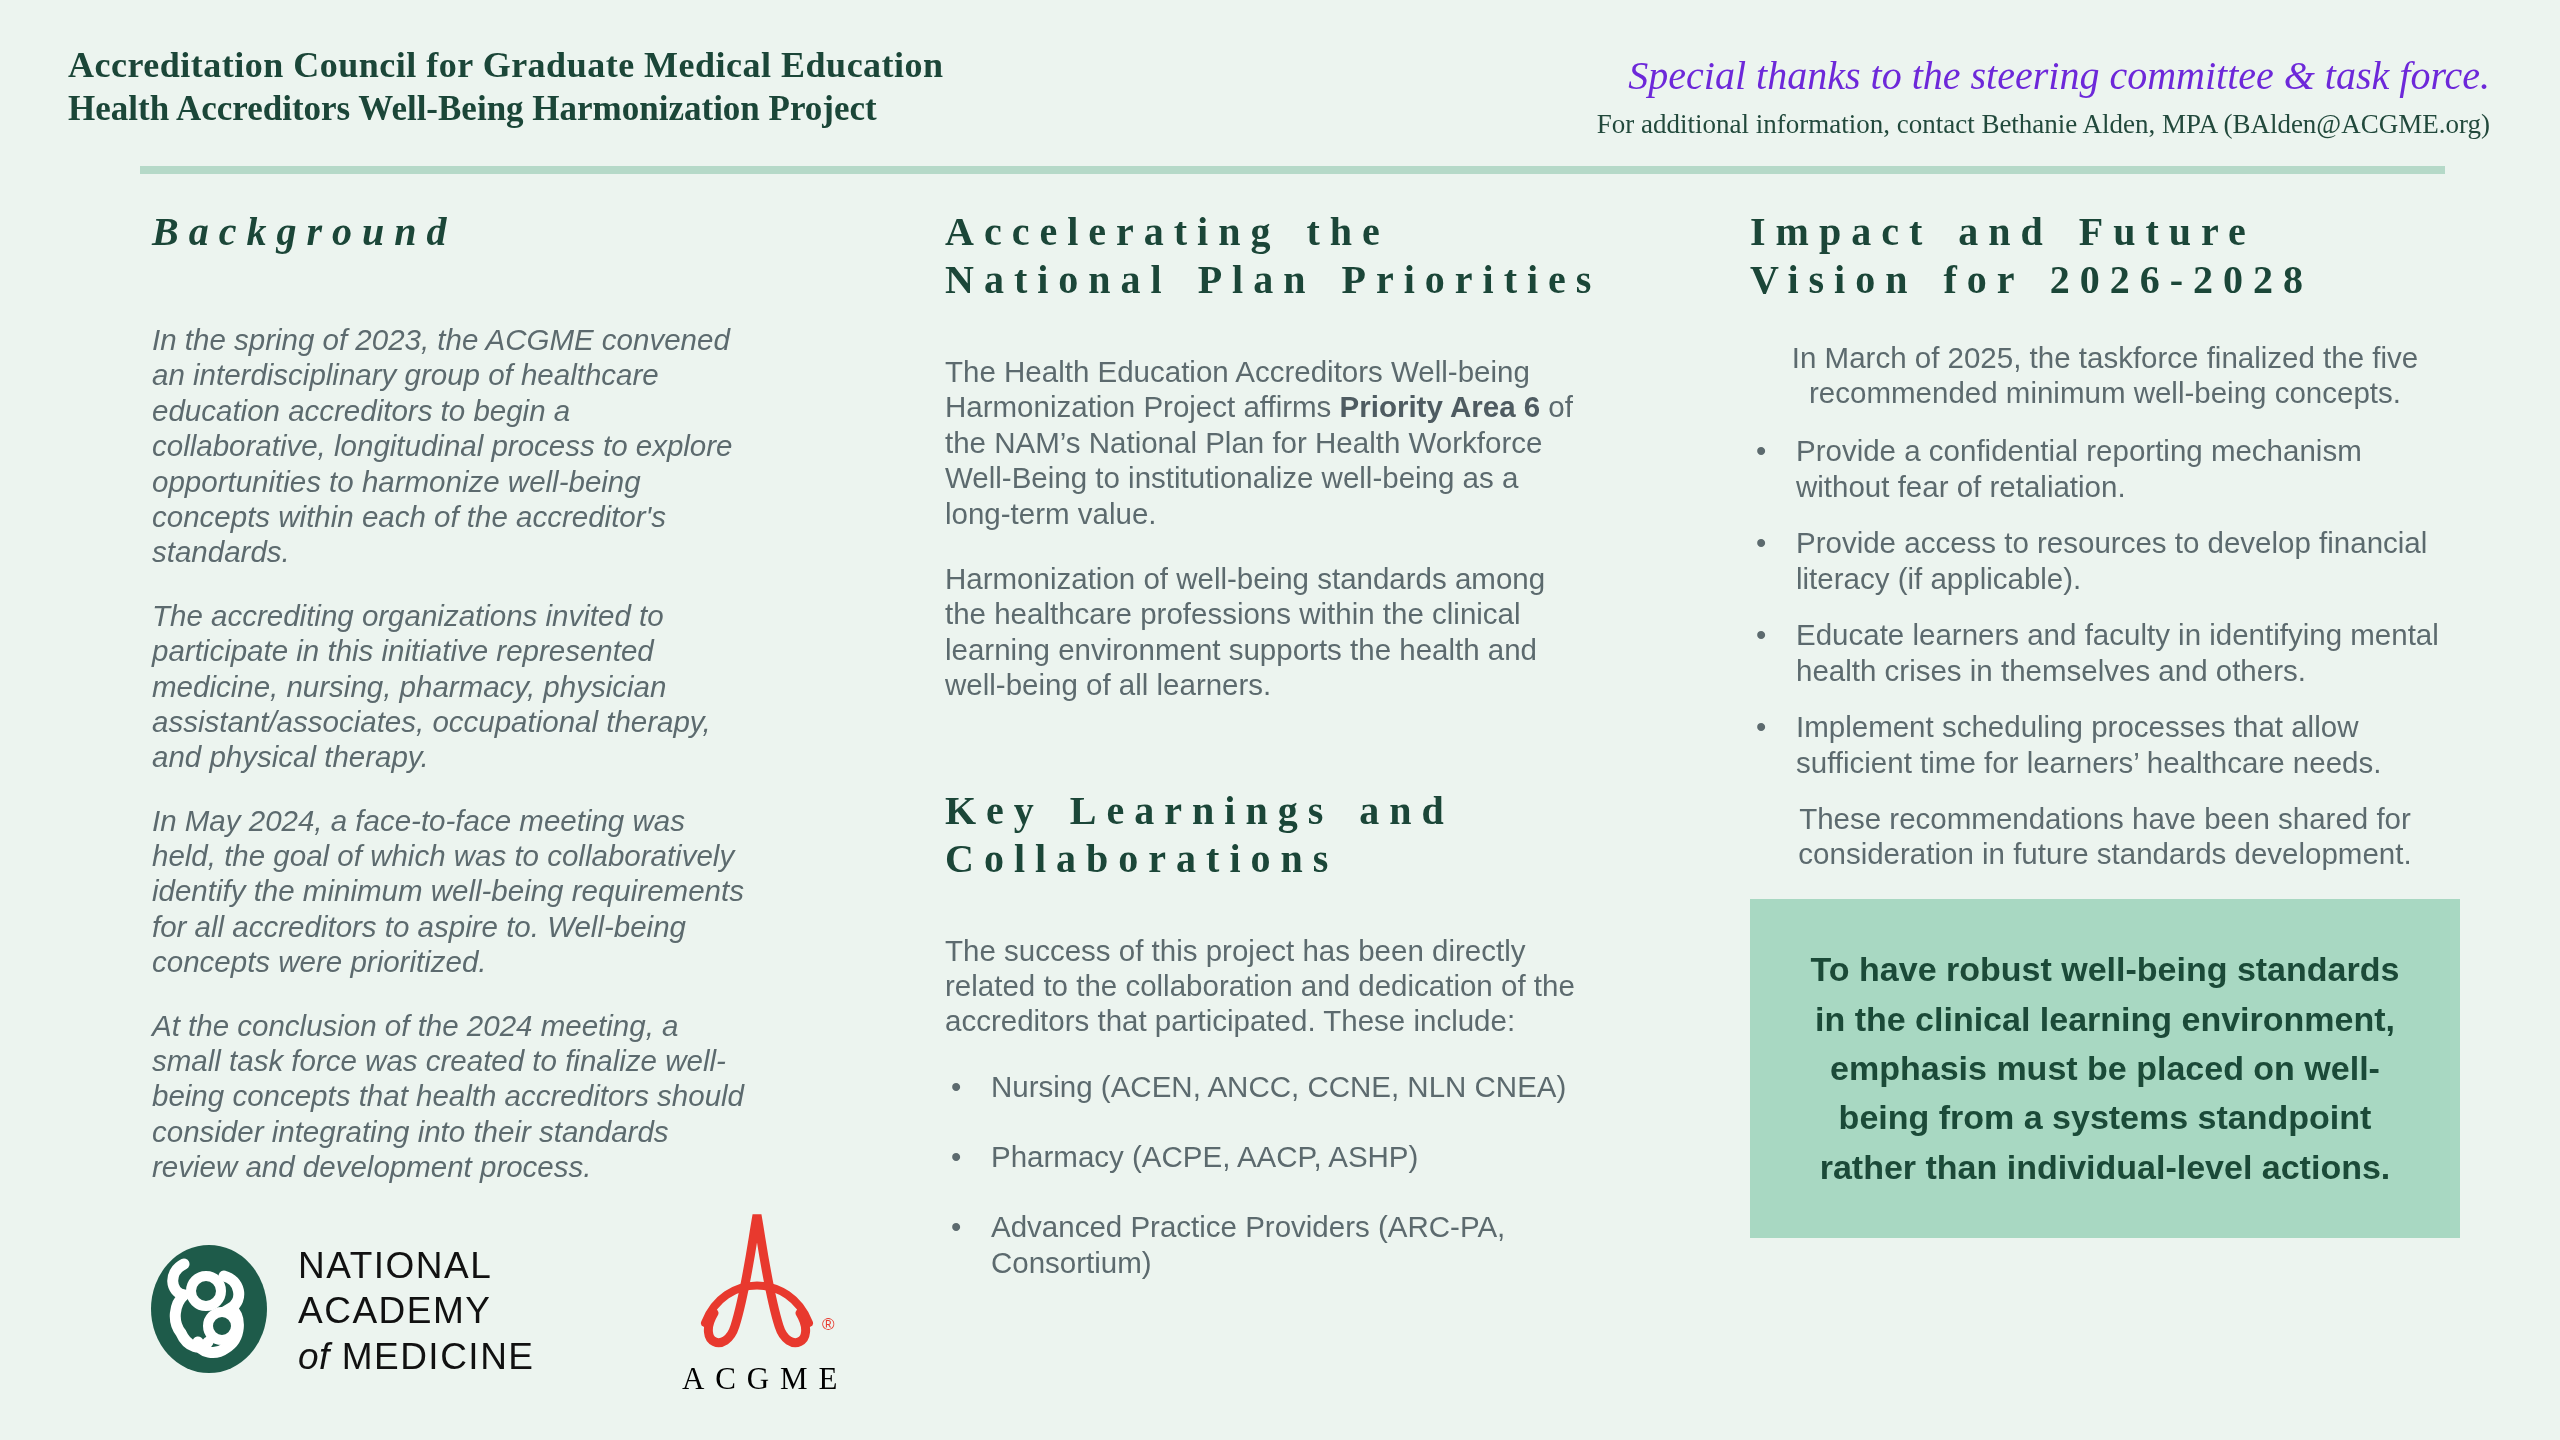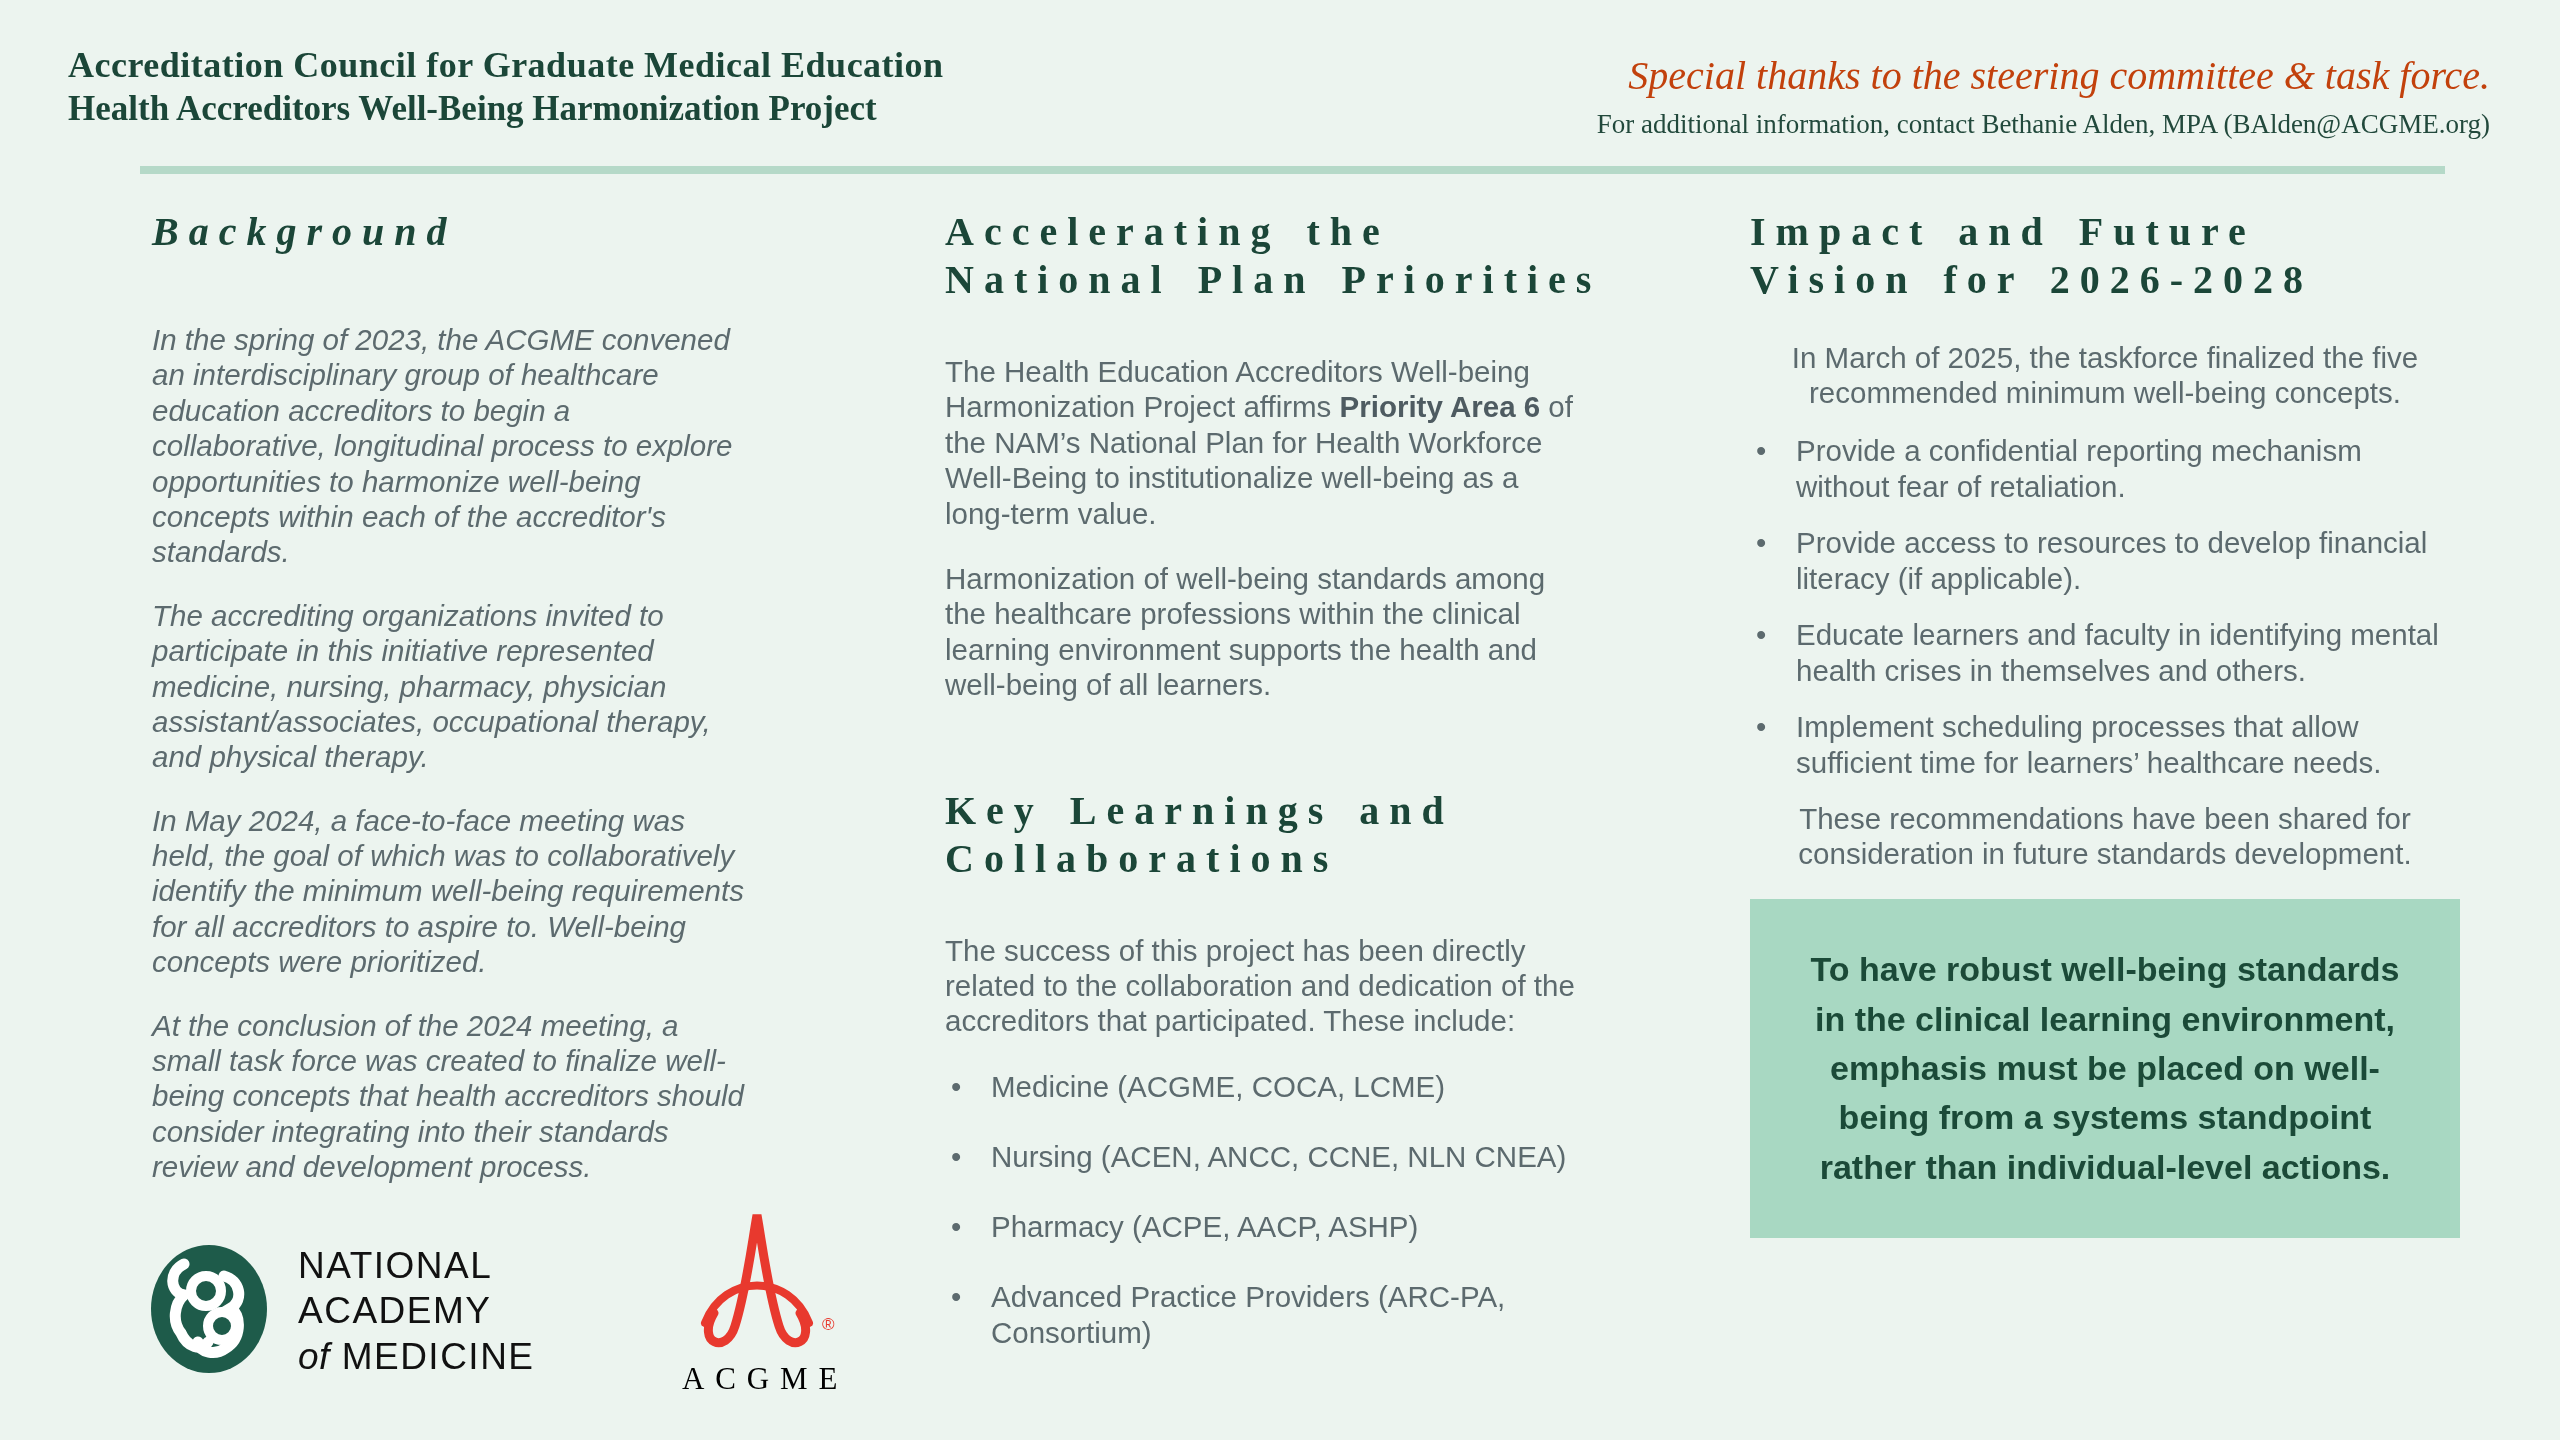--- a/index.html
+++ b/index.html
@@ -20,21 +20,21 @@
     color:#1b4638; letter-spacing:0.5px;
   }
   .header-subtitle {
     font-family:"Liberation Serif", serif;
     font-weight:bold; font-size:35px; line-height:1.1;
     color:#1b4638; margin-top:4px;
   }
   .header-right { position:absolute; right:70px; top:52px; text-align:right; }
   .thanks-note {
     font-family:"Liberation Serif", serif; font-style:italic;
-    font-size:40px; color:#c2410c;
+    font-size:40px; color:#6d28d9;
   }
   .contact-note {
     font-family:"Liberation Serif", serif; 
     font-size:27px; color:#22493c; margin-top:10px;
   }
   .header-divider {
     position:absolute; left:140px; top:166px;
     width:2305px; height:8px; background:#b5d9c8;
   }
 
@@ -131,21 +131,20 @@
   </div>
   <p class="body-text"><span>The Health Education Accreditors Well-being Harmonization Project affirms </span><strong class="bold-inline">Priority Area 6</strong><span> of the NAM’s National Plan for Health Workforce Well-Being to institutionalize well-being as a long-term value.</span></p>
   <p class="body-text">Harmonization of well-being standards among the healthcare professions within the clinical learning environment supports the health and well-being of all learners.</p>
 
   <div class="section-heading mt-head mb-head-2">
     <span class="hline">Key Learnings and</span>
     <span class="hline">Collaborations</span>
   </div>
   <p class="body-text">The success of this project has been directly related to the collaboration and dedication of the accreditors that participated. These include:</p>
   <ul class="bullets">
-    <li>Medicine (ACGME, COCA, LCME)</li>
     <li>Nursing (ACEN, ANCC, CCNE, NLN CNEA)</li>
     <li>Pharmacy (ACPE, AACP, ASHP)</li>
     <li>Advanced Practice Providers (ARC-PA, Consortium)</li>
   </ul>
 </div>
 
 <div class="col col-3">
   <div class="section-heading mb-head-3">
     <span class="hline">Impact and Future</span>
     <span class="hline">Vision for 2026-2028</span>

